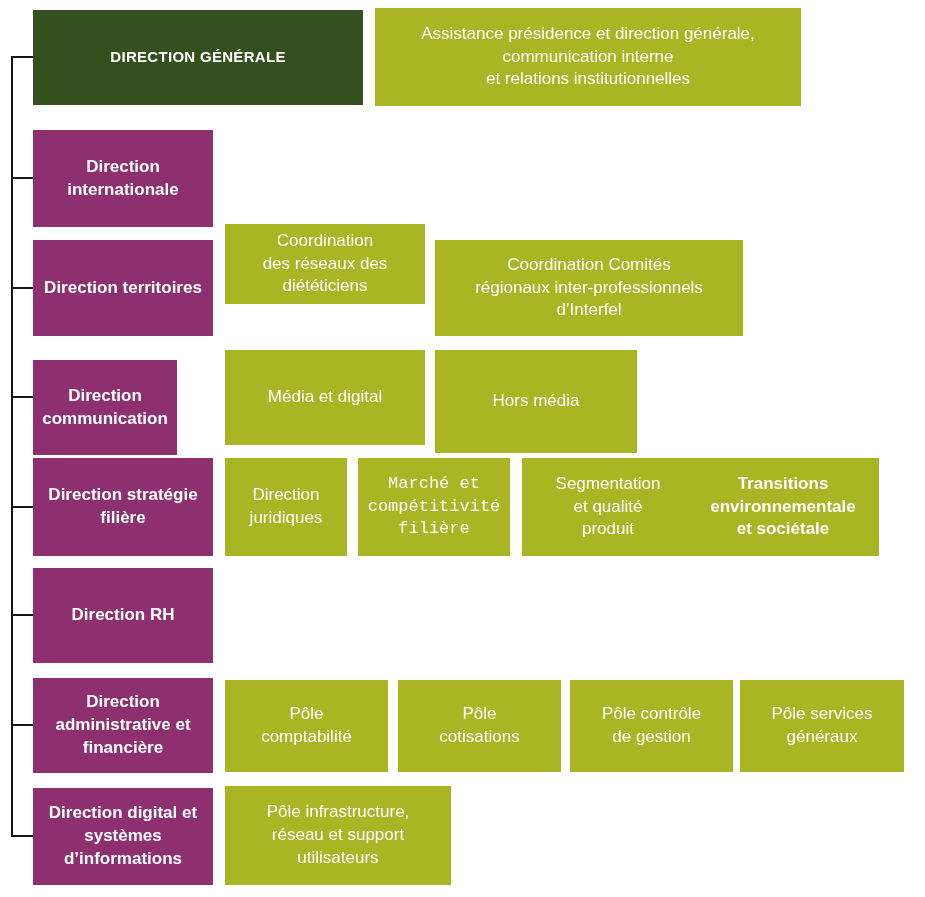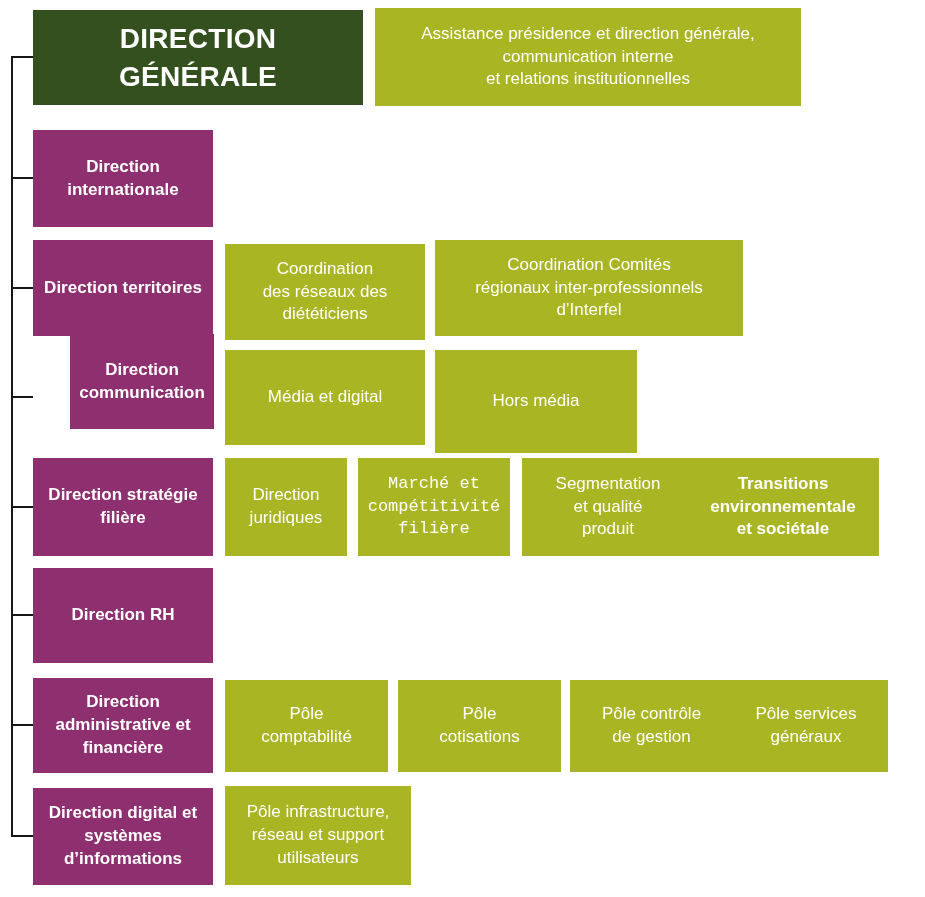--- a/index.html
+++ b/index.html
@@ -28,21 +28,21 @@
 
   .box.purple {
     background: var(--purple, #8E2F6F);
     font-weight: bold;
     font-size: 17px;
   }
 
   .box.dark {
     background: var(--dark-green, #33501E);
     font-weight: bold;
-    font-size: 28px;
+    font-size: 15px;
     letter-spacing: 0.3px;
   }
 
   .box.olive {
     background: var(--olive, #A9B523);
     font-weight: normal;
     font-size: 17px;
   }
 
   .vline, .hline {
@@ -68,28 +68,28 @@
   <div class="hline" style="left:11px; top:835px; width:22px;"></div>
 
   <div class="box dark" style="left:33px; top:10px; width:330px; height:95px;">DIRECTION GÉNÉRALE</div>
   <div class="box olive" style="left:375px; top:8px; width:426px; height:98px;">Assistance présidence et direction générale,
 communication interne
 et relations institutionnelles</div>
 
   <div class="box purple" style="left:33px; top:240px; width:180px; height:96px;">Direction territoires</div>
 
   <div class="box purple" style="left:33px; top:130px; width:180px; height:97px;">Direction internationale</div>
-  <div class="box olive" style="left:225px; top:244px; width:200px; height:96px;">Coordination
+  <div class="box olive" style="left:225px; top:224px; width:200px; height:80px;">Coordination
 des réseaux des
 diététiciens</div>
   <div class="box olive" style="left:435px; top:240px; width:308px; height:96px;">Coordination Comités
 régionaux inter-professionnels
 d’Interfel</div>
 
-  <div class="box purple" style="left:33px; top:334px; width:144px; height:95px;margin-left:37px;">Direction communication</div>
+  <div class="box purple" style="left:33px; top:360px; width:144px; height:95px;">Direction communication</div>
   <div class="box olive" style="left:225px; top:350px; width:200px; height:95px;">Média et digital</div>
   <div class="box olive" style="left:435px; top:350px; width:202px; height:103px;">Hors média</div>
 
   <div class="box purple" style="left:33px; top:458px; width:180px; height:98px;">Direction stratégie filière</div>
   <div class="box olive" style="left:225px; top:458px; width:122px; height:98px;">Direction
 juridiques</div>
   <div class="box olive" style="left:358px; top:458px; width:152px; height:98px;font-family:Liberation Mono, monospace;">Marché et
 compétitivité
 filière</div>
   <div class="box olive" style="left:522px; top:458px; width:172px; height:98px;">Segmentation
@@ -101,21 +101,21 @@
 
   <div class="box purple" style="left:33px; top:568px; width:180px; height:95px;">Direction RH</div>
 
   <div class="box purple" style="left:33px; top:678px; width:180px; height:95px;">Direction administrative et financière</div>
   <div class="box olive" style="left:225px; top:680px; width:163px; height:92px;">Pôle
 comptabilité</div>
   <div class="box olive" style="left:398px; top:680px; width:163px; height:92px;">Pôle
 cotisations</div>
   <div class="box olive" style="left:570px; top:680px; width:163px; height:92px;">Pôle contrôle
 de gestion</div>
-  <div class="box olive" style="left:724px; top:680px; width:164px; height:92px;">Pôle services
+  <div class="box olive" style="left:740px; top:680px; width:164px; height:92px;">Pôle services
 généraux</div>
 
   <div class="box purple" style="left:33px; top:788px; width:180px; height:97px;">Direction digital et systèmes d’informations</div>
-  <div class="box olive" style="left:225px; top:786px; width:186px; height:99px;">Pôle infrastructure,
+  <div class="box olive" style="left:225px; top:786px; width:226px; height:99px;">Pôle infrastructure,
 réseau et support
 utilisateurs</div>
 
 </div>
 
 </body></html>

